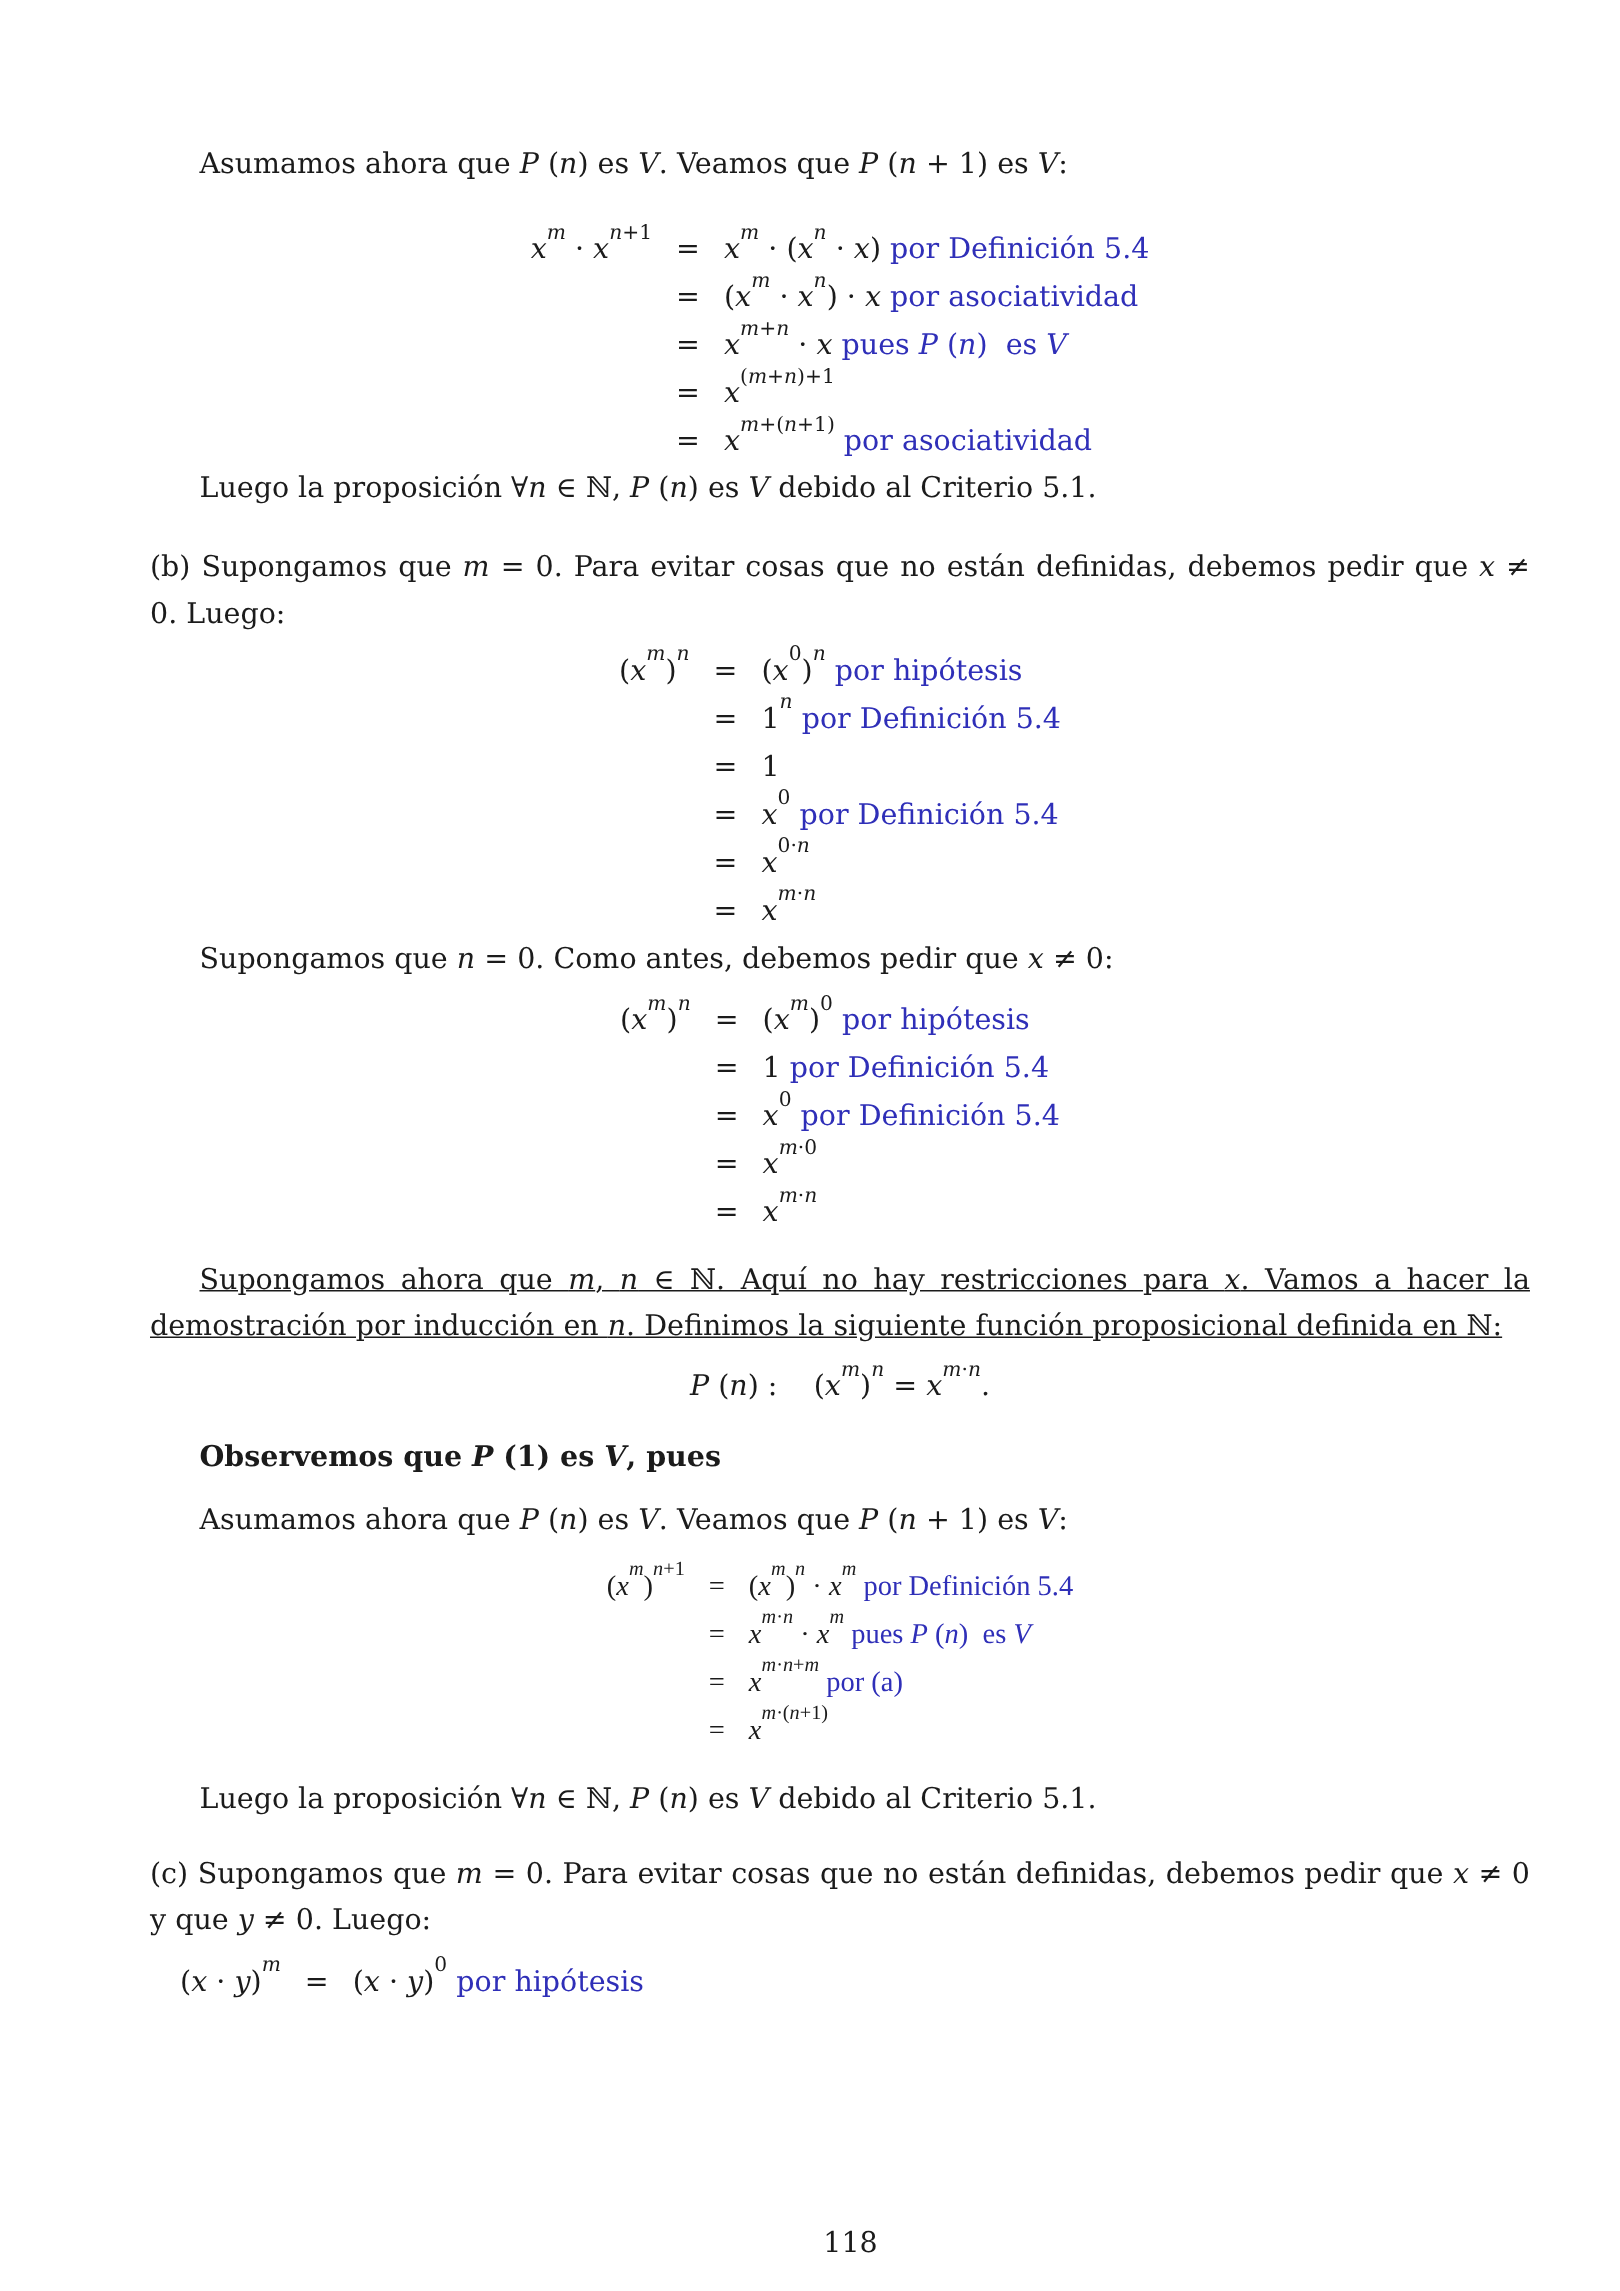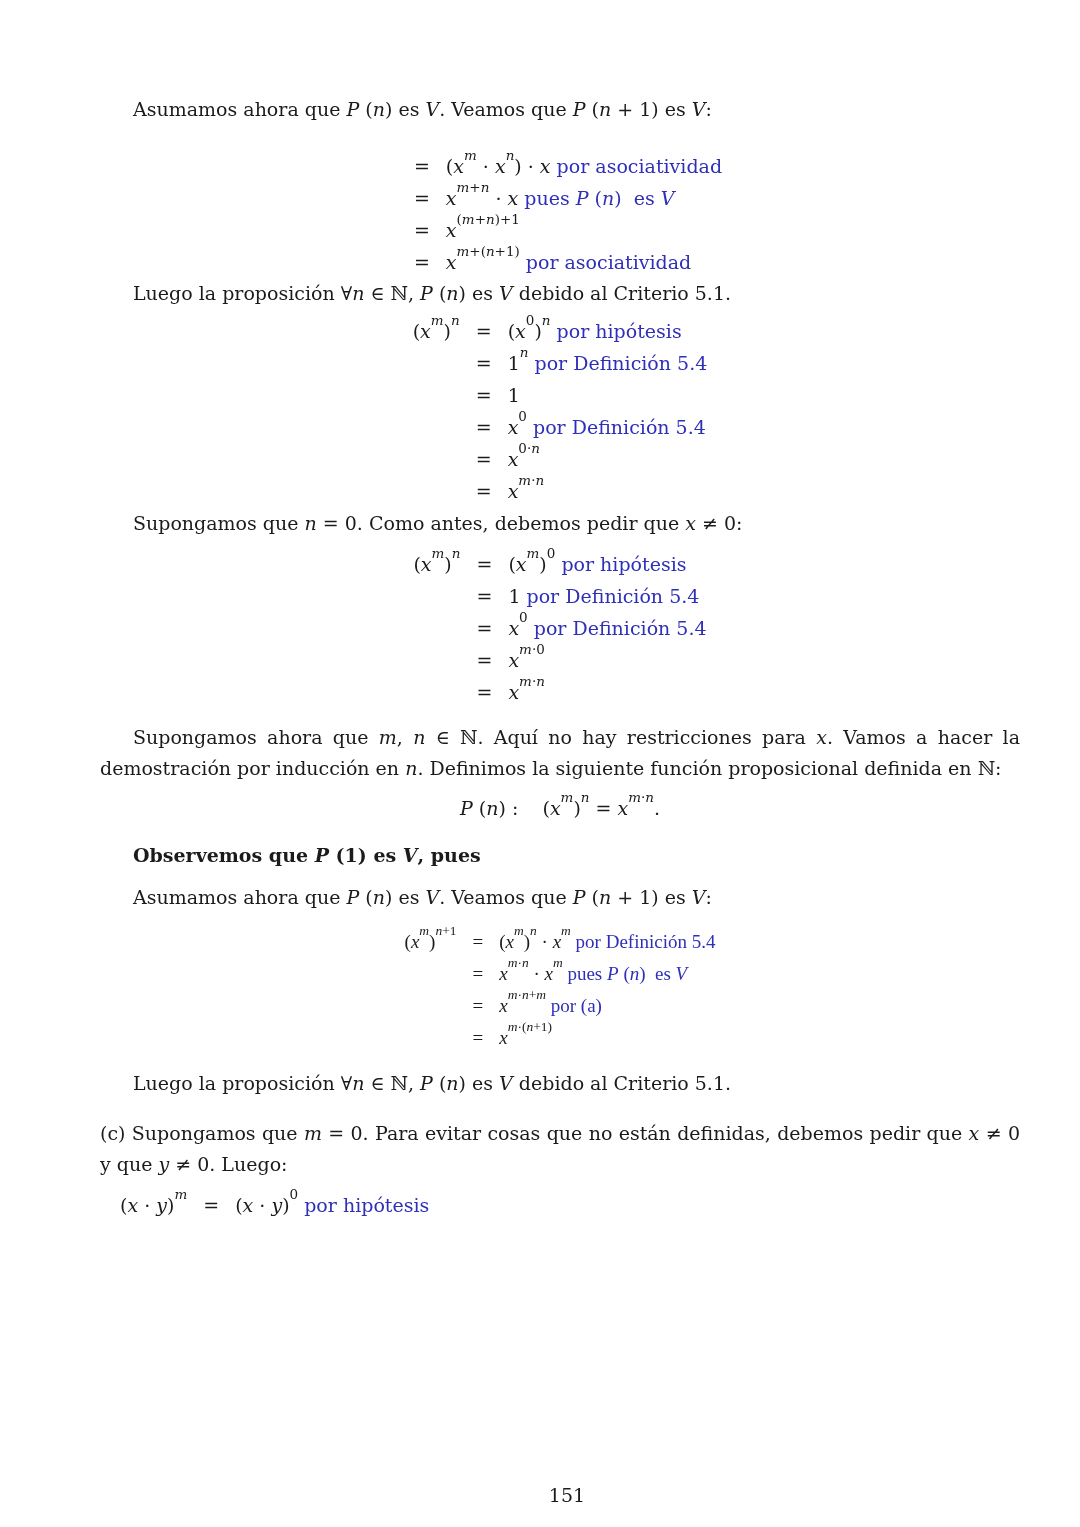--- a/index.html
+++ b/index.html
@@ -26,21 +26,21 @@
   .eqrow > span { display:table-cell; line-height:32px; vertical-align:baseline; }
   .lhs { text-align:right; }
   .rel { padding:0 16px; text-align:center; }
   .rhs { text-align:left; }
   
   .mt-eq1 { margin-top:25px; }
   .mt-itemb { margin-top:22px; }
   .mt-eq2 { margin-top:6px; }
   .mt-supn0 { margin-top:1px; }
   .mt-eq3 { margin-top:9px; }
-  .mt-supmn { margin-top:14px; }
+  .mt-supmn { margin-top:14px;text-decoration:underline; }
   .mt-propdef { margin-top:9px; }
   .mt-observe { margin-top:16px;font-weight:bold; }
   .mt-eq4 { margin-top:10px; }
   .mt-assume2 { margin-top:11px; }
   .mt-eq5 { margin-top:13px;font-family:Liberation Serif, serif; }
   .mt-luego2 { margin-top:14px; }
   .mt-itemc { margin-top:19px; }
   .mt-eq6 { margin-top:9px;margin-left:20px; }
   .footer {
     position:absolute; top:1480px; left:100px; right:46px;
@@ -49,20 +49,25 @@
 </style>
 </head>
 <body>
 
 <div class="page">
 
   <p class="para indent">Asumamos ahora que <i>P</i> (<i>n</i>) es <i>V</i>. Veamos que <i>P</i> (<i>n</i> + 1) es <i>V</i>:</p>
 
   <div class="eqblock mt-eq1">
       <div class="eqrow">
+        <span class="lhs"><i>x</i><sup><i>m</i></sup> · <i>x</i><sup><i>n</i>+1</sup></span>
+        <span class="rel">=</span>
+        <span class="rhs"><i>x</i><sup><i>m</i></sup> · (<i>x</i><sup><i>n</i></sup> · <i>x</i>) <span class="note">por Definición 5.4</span></span>
+      </div>
+      <div class="eqrow">
         <span class="lhs"></span>
         <span class="rel">=</span>
         <span class="rhs">(<i>x</i><sup><i>m</i></sup> · <i>x</i><sup><i>n</i></sup>) · <i>x</i> <span class="note">por asociatividad</span></span>
       </div>
       <div class="eqrow">
         <span class="lhs"></span>
         <span class="rel">=</span>
         <span class="rhs"><i>x</i><sup><i>m</i>+<i>n</i></sup> · <i>x</i> <span class="note">pues <i>P</i> (<i>n</i>)&nbsp; es <i>V</i></span></span>
       </div>
       <div class="eqrow">
@@ -72,20 +77,21 @@
       </div>
       <div class="eqrow">
         <span class="lhs"></span>
         <span class="rel">=</span>
         <span class="rhs"><i>x</i><sup><i>m</i>+(<i>n</i>+1)</sup> <span class="note">por asociatividad</span></span>
       </div>
     </div>
 
   <p class="para indent">Luego la proposición ∀<i>n</i> ∈ ℕ, <i>P</i> (<i>n</i>) es <i>V</i> debido al Criterio 5.1.</p>
 
+  <p class="para mt-itemb">(b) Supongamos que <i>m</i> = 0. Para evitar cosas que no están definidas, debemos pedir que <i>x</i> ≠ 0. Luego:</p>
 
   <div class="eqblock mt-eq2">
       <div class="eqrow">
         <span class="lhs">(<i>x</i><sup><i>m</i></sup>)<sup><i>n</i></sup></span>
         <span class="rel">=</span>
         <span class="rhs">(<i>x</i><sup>0</sup>)<sup><i>n</i></sup> <span class="note">por hipótesis</span></span>
       </div>
       <div class="eqrow">
         <span class="lhs"></span>
         <span class="rel">=</span>
@@ -180,15 +186,15 @@
   <p class="para mt-itemc">(c) Supongamos que <i>m</i> = 0. Para evitar cosas que no están definidas, debemos pedir que <i>x</i> ≠ 0 y que <i>y</i> ≠ 0. Luego:</p>
 
   <div class="eqblock mt-eq6">
       <div class="eqrow">
         <span class="lhs">(<i>x</i> · <i>y</i>)<sup><i>m</i></sup></span>
         <span class="rel">=</span>
         <span class="rhs">(<i>x</i> · <i>y</i>)<sup>0</sup> <span class="note">por hipótesis</span></span>
       </div>
     </div>
 
-  <div class="footer">151</div>
+  <div class="footer">118</div>
 
 </div>
 
 </body></html>

